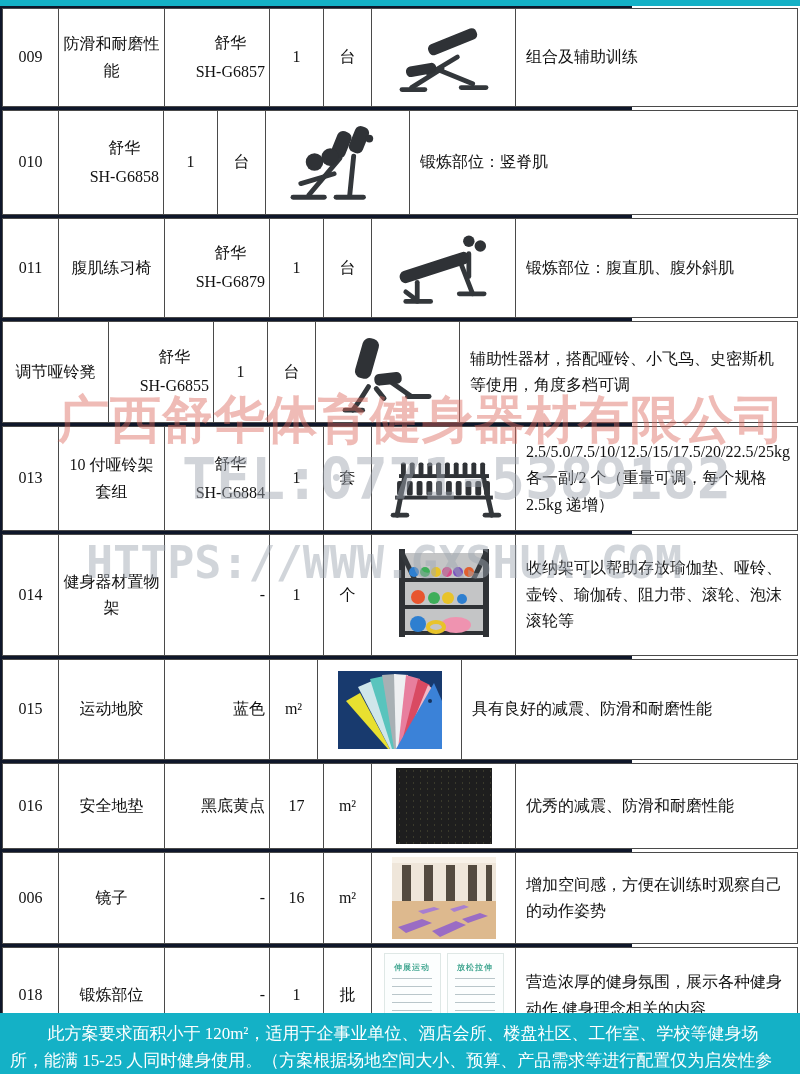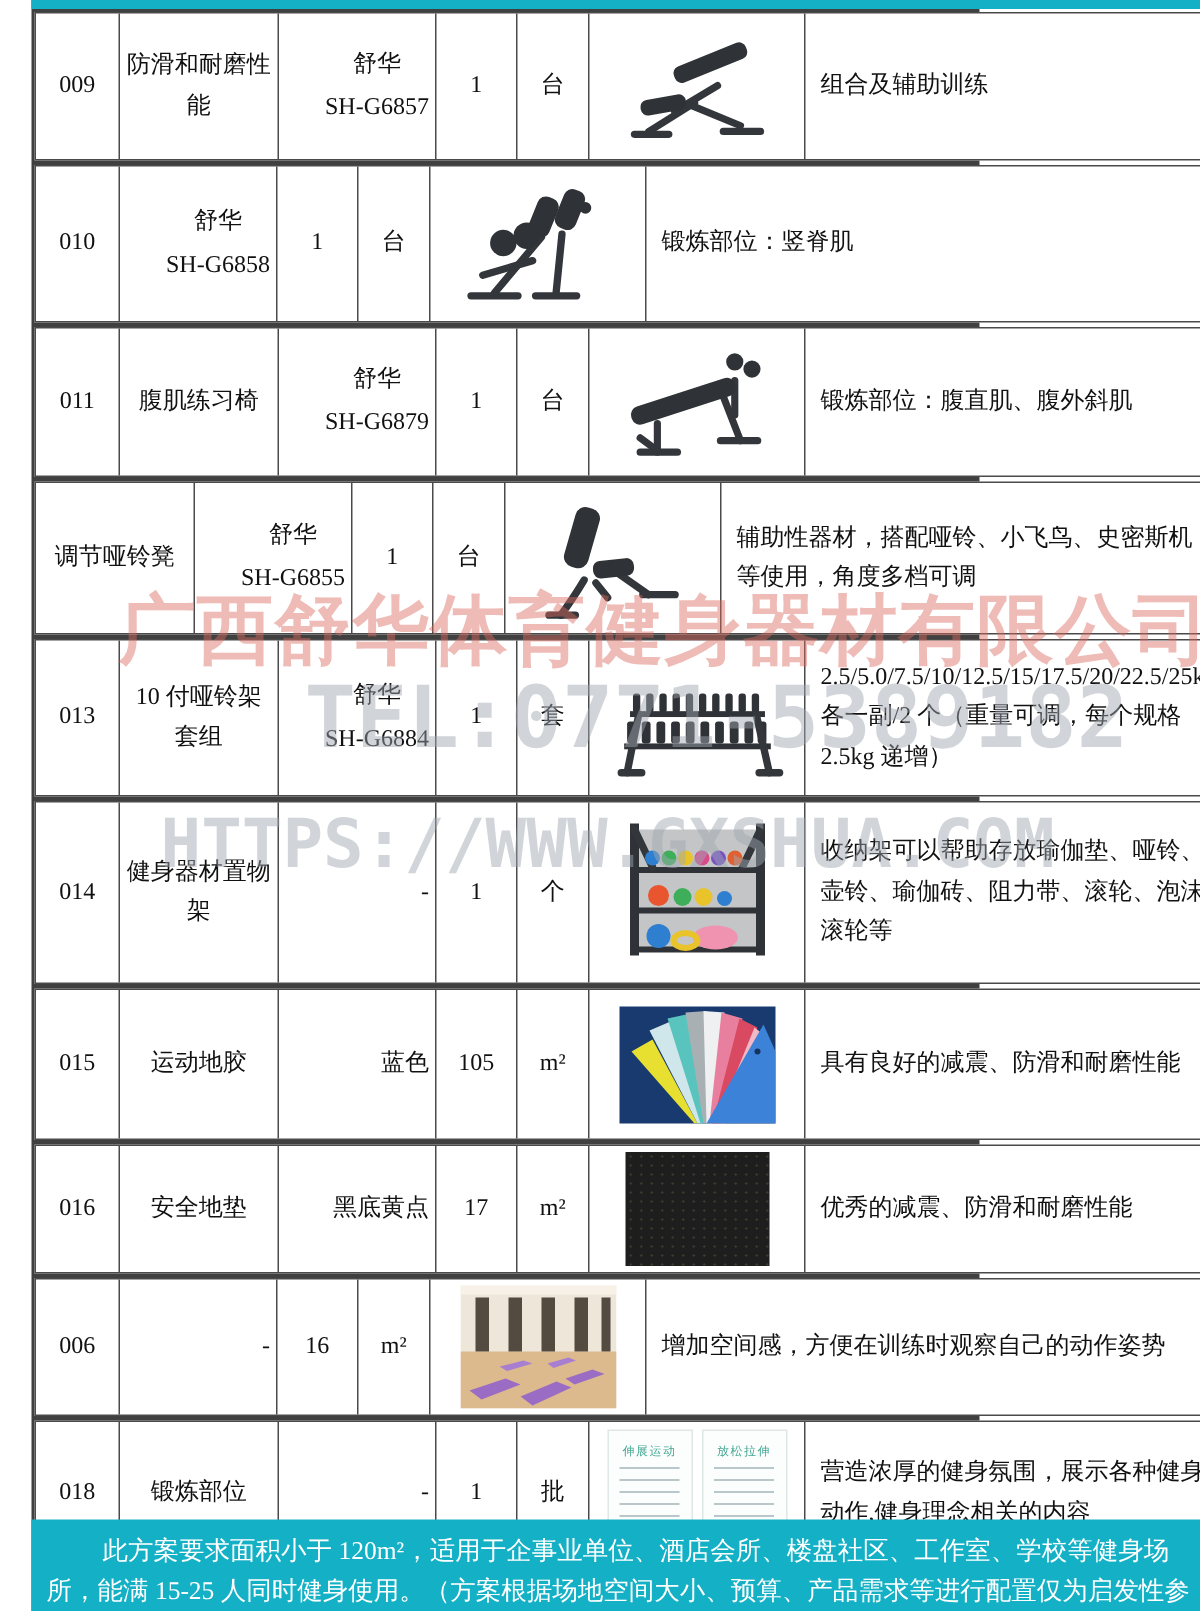--- a/index.html
+++ b/index.html
@@ -1,30 +1,30 @@
 <!DOCTYPE html>
 <html><head>
 <meta charset="utf-8">
 <style>
   html,body{margin:0;padding:0;}
   body{width:800px;height:1074px;background:#fff;overflow:hidden;
        font-family:"Liberation Serif","DejaVu Serif",serif;color:#111;}
-  .page{position:relative;width:632px;height:1074px;background:#404040;margin-left:21px;}
+  .page{position:relative;width:632px;height:1074px;background:#0f172a;}
   .topbar{position:absolute;top:0;left:0;width:800px;height:6px;background:#14b1c6;}
   .tbl{position:absolute;top:8px;left:2px;width:796px;}
   .row{display:flex;align-items:stretch;border:1px solid #4a4a4a;margin-bottom:3px;background:#fff;}
   .cell{display:flex;align-items:center;justify-content:center;border-right:1px solid #4a4a4a;
         text-align:center;font-size:16px;line-height:1.65;padding:2px 4px;box-sizing:border-box;}
   .cell:last-child{border-right:none;}
   .c1{width:56px;flex:none;}
   .c2{width:106px;flex:none;}
   .c3{width:105px;flex:none;justify-content:flex-end;}
   .c4{width:54px;flex:none;}
   .c5{width:48px;flex:none;}
-  .c6{width:144px;flex:none;}
+  .c6{width:144px;flex:none;font-weight:bold;}
   .c7{flex:1;justify-content:flex-start;text-align:left;padding:4px 10px;}
   .bm div{line-height:1.8;}
   
   .ph{display:flex;align-items:center;justify-content:center;}
   .blackmat{width:96px;height:76px;background:#1e1e1e;
      background-image:radial-gradient(#3a3a2c 1px,transparent 1px);background-size:7px 6px;}
   .posters{display:flex;gap:6px;}
   .poster{width:55px;height:84px;background:#fcfefe;border:1px solid #dfe8e6;position:relative;
           display:flex;flex-direction:column;align-items:center;overflow:hidden;}
   .poster .ttl{font-size:8px;color:#45a893;letter-spacing:1px;margin-top:7px;white-space:nowrap;}
@@ -255,21 +255,20 @@
 
     <div class="row" style="min-height:99px">
       <div class="cell c1">015</div>
       <div class="cell c2">运动地胶</div>
       <div class="cell c3">
           <div class="bm">
             <div>蓝色</div>
             <div></div>
           </div>
         </div>
-      <div class="cell c4">105</div>
       <div class="cell c5">m²</div>
       <div class="cell c6 ph">
         <svg width="104" height="78" viewBox="0 0 104 78" style="background:#183a6e">
           <path d="M50 78 L8 30 L22 22 L52 78 Z" fill="#e8e030"></path>
           <path d="M52 78 L20 16 L34 10 L56 78 Z" fill="#cfe6ea"></path>
           <path d="M54 78 L32 8 L46 5 L58 78 Z" fill="#59c4bd"></path>
           <path d="M56 78 L44 4 L58 3 L62 78 Z" fill="#a8b0b4"></path>
           <path d="M58 78 L56 3 L70 4 L64 78 Z" fill="#eef0f2"></path>
           <path d="M60 78 L68 4 L82 8 L66 78 Z" fill="#e87f9e"></path>
           <path d="M62 78 L80 8 L92 14 L68 78 Z" fill="#d94a62"></path>
@@ -293,20 +292,21 @@
       <div class="cell c4">17</div>
       <div class="cell c5">m²</div>
       <div class="cell c6 ph">
           <div class="blackmat"></div>
         </div>
       <div class="cell c7">优秀的减震、防滑和耐磨性能</div>
     </div>
 
     <div class="row" style="min-height:90px">
       <div class="cell c1">006</div>
+      <div class="cell c2">镜子</div>
       <div class="cell c3">
           <div class="bm">
             <div>-</div>
             <div></div>
           </div>
         </div>
       <div class="cell c4">16</div>
       <div class="cell c5">m²</div>
       <div class="cell c6 ph">
         <svg width="104" height="82" viewBox="0 0 104 82">

